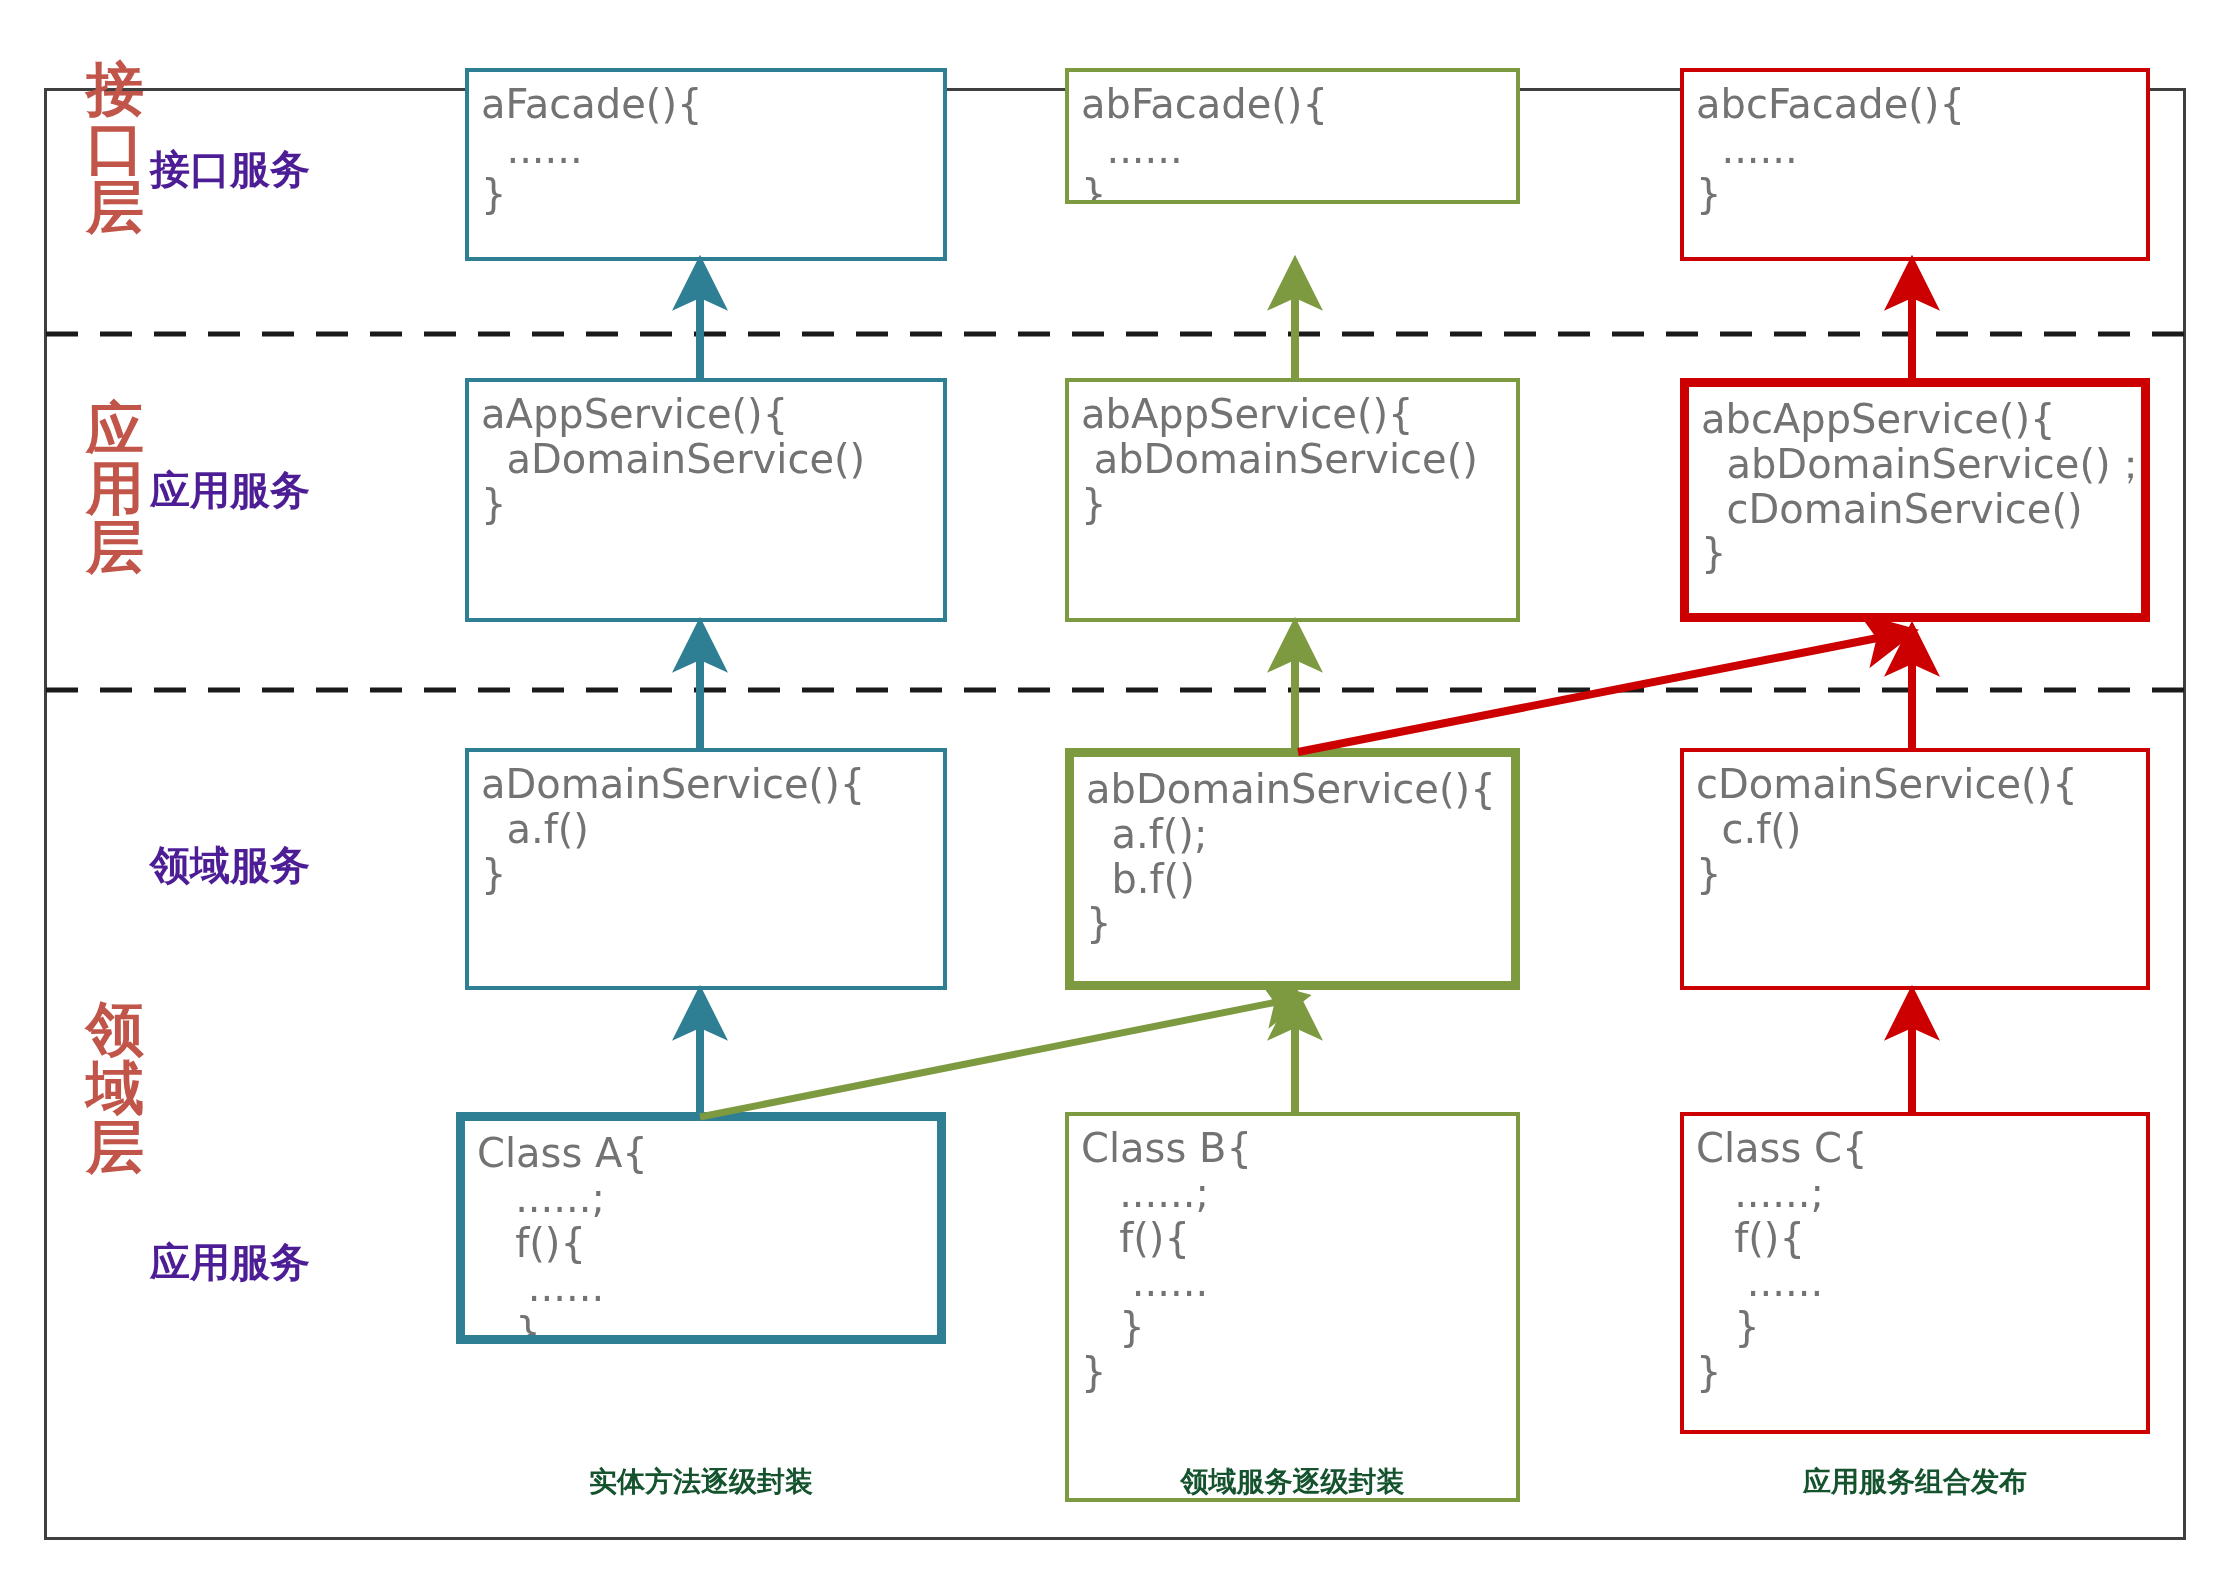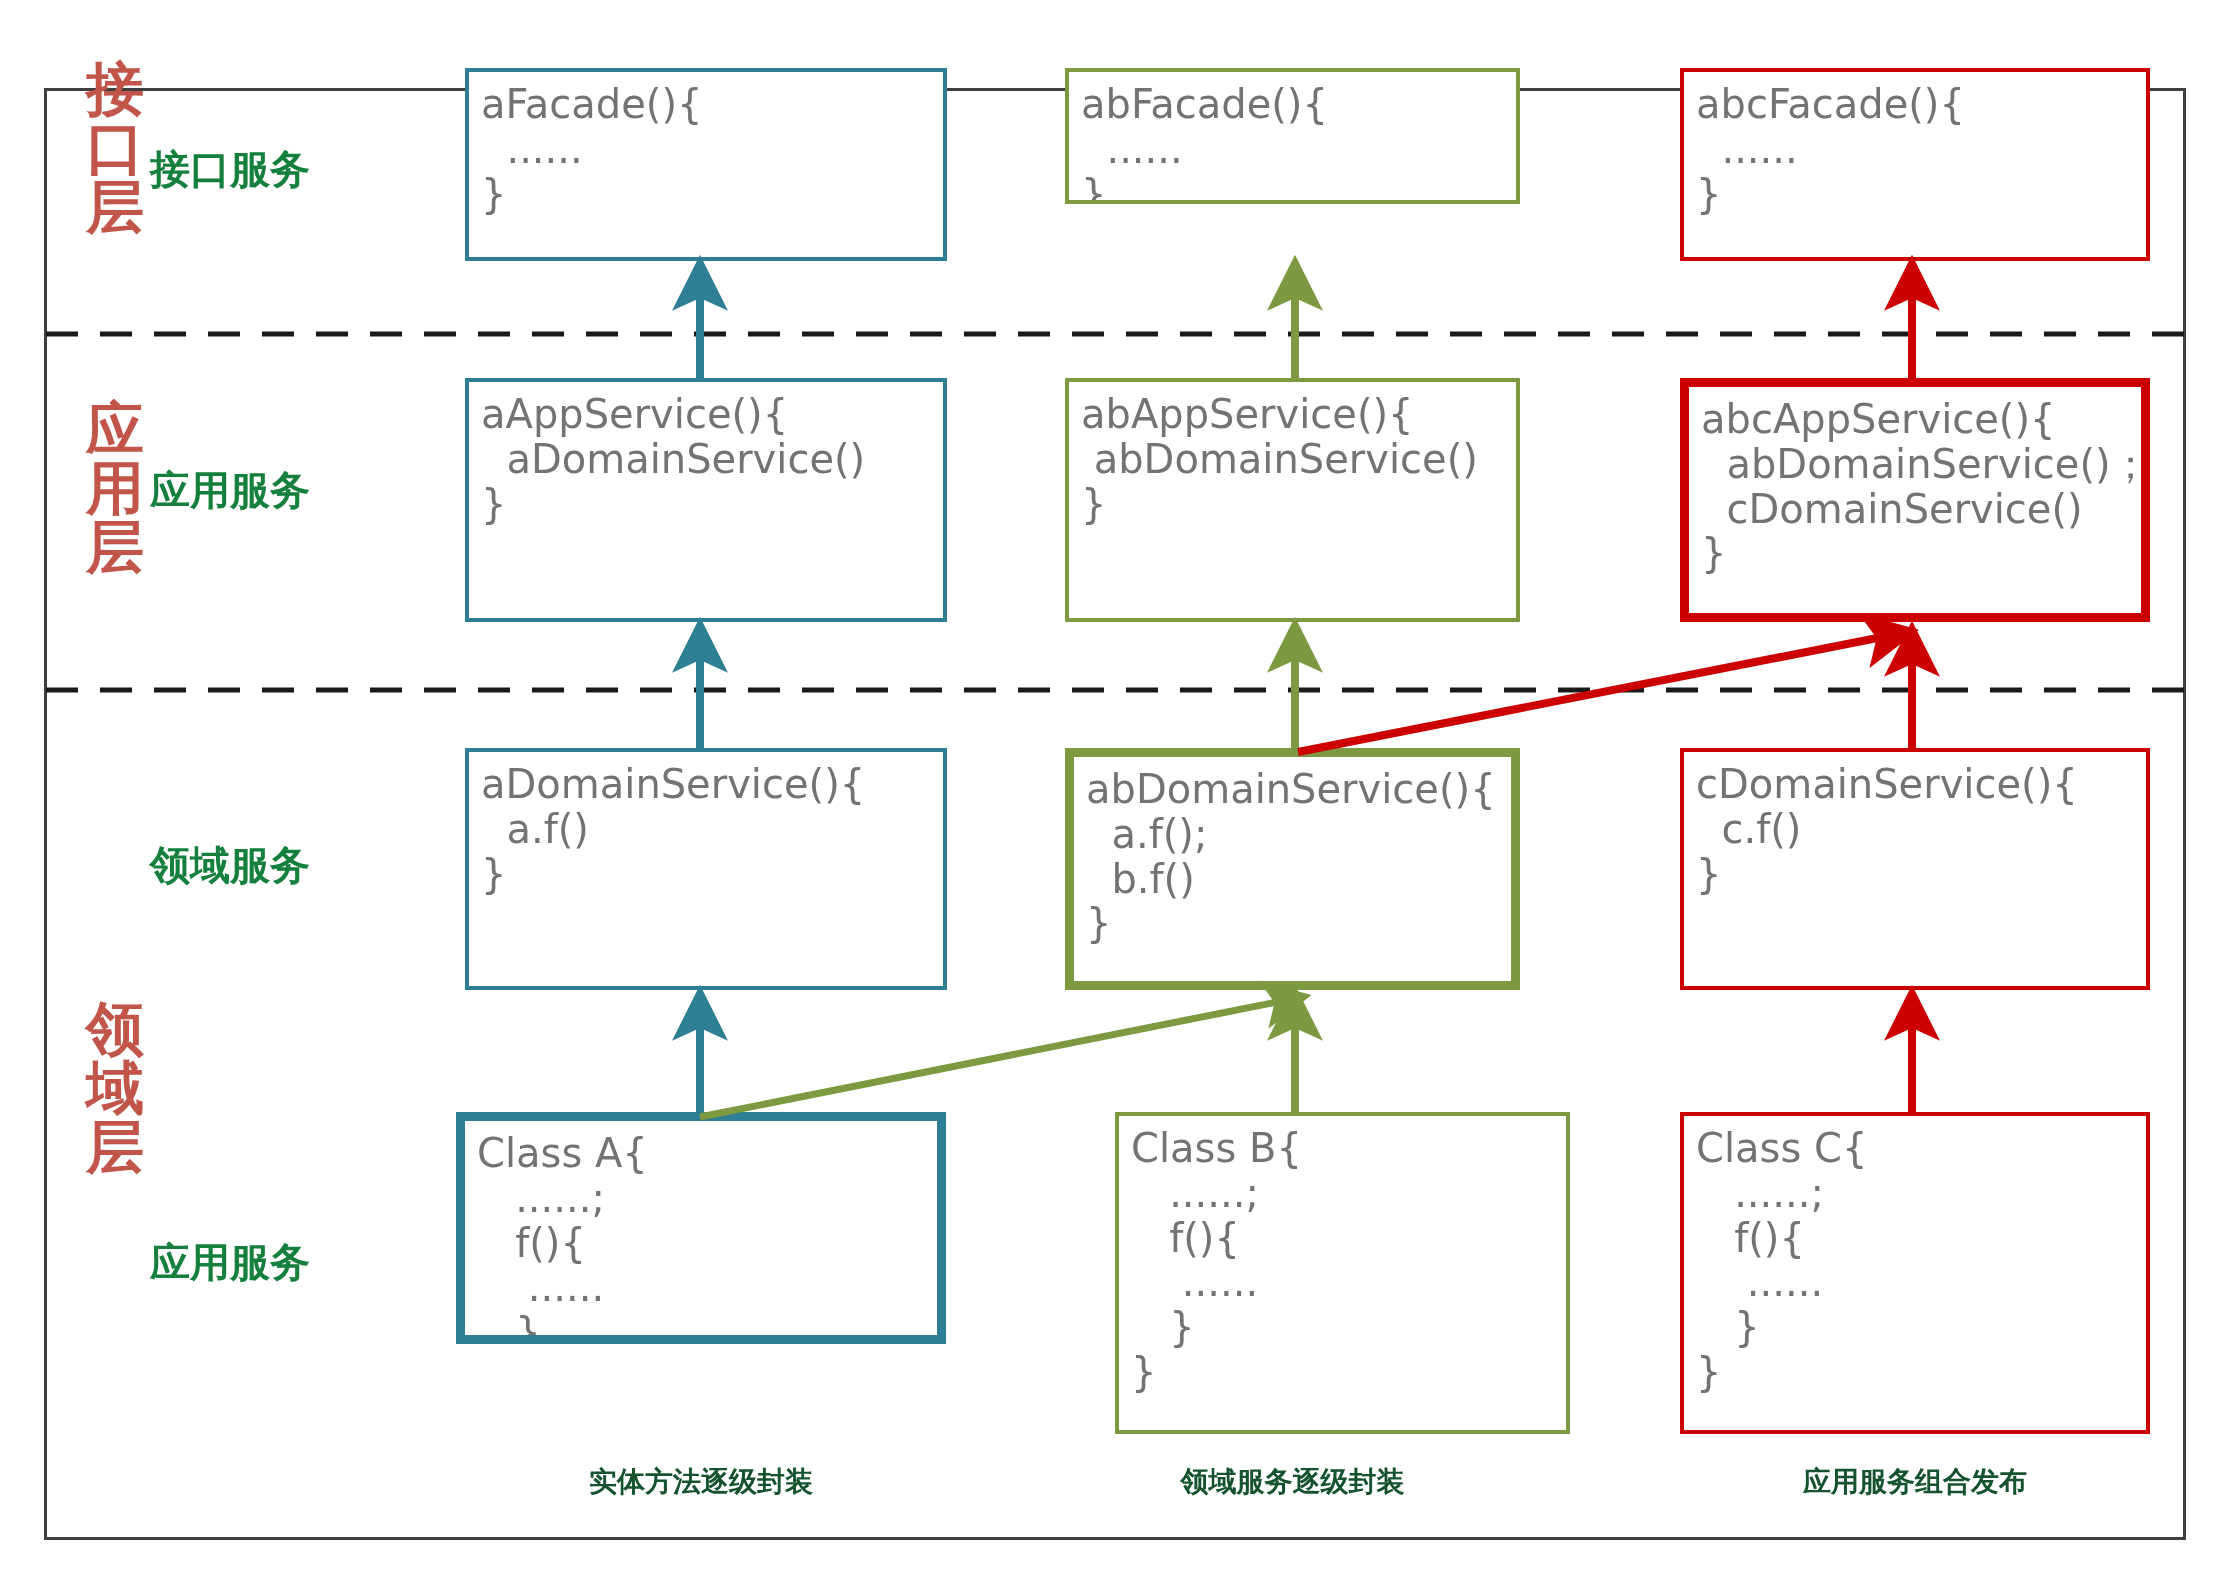--- a/index.html
+++ b/index.html
@@ -19,21 +19,21 @@
   .layer-label{
     position:absolute;color:#c1554a;font-weight:bold;
     font-size:58px;line-height:1.02;text-align:center;
     width:90px;letter-spacing:0;
     font-family:"DejaVu Sans","Liberation Sans",sans-serif;
   }
   .layer-label span{display:block;}
 
   
   .row-label{
-    position:absolute;color:#15803d;font-weight:bold;font-size:40px;
+    position:absolute;color:#4c1d95;font-weight:bold;font-size:40px;
     text-align:center;width:260px;
     font-family:"DejaVu Sans","Liberation Sans",sans-serif;
   }
 
   
   .box{
     position:absolute;background:#ffffff;box-sizing:border-box;
     padding:10px 6px 6px 12px;
     white-space:pre;
     font-size:40px;line-height:1.12;color:#737373;
@@ -117,21 +117,21 @@
   <div class="box b-red" style="left:1680px;top:748px;width:470px;height:242px;">cDomainService(){
   c.f()
 }</div>
 
   <div class="box b-blue-thick" style="left:456px;top:1112px;width:490px;height:232px;">Class A{
    ......;
    f(){
     ......
    }
 }</div>
-  <div class="box b-green" style="left:1115px;top:1112px;width:455px;height:322px;">Class B{
+  <div class="box b-green" style="left:1065px;top:1112px;width:455px;height:390px;">Class B{
    ......;
    f(){
     ......
    }
 }</div>
   <div class="box b-red" style="left:1680px;top:1112px;width:470px;height:322px;">Class C{
    ......;
    f(){
     ......
    }

